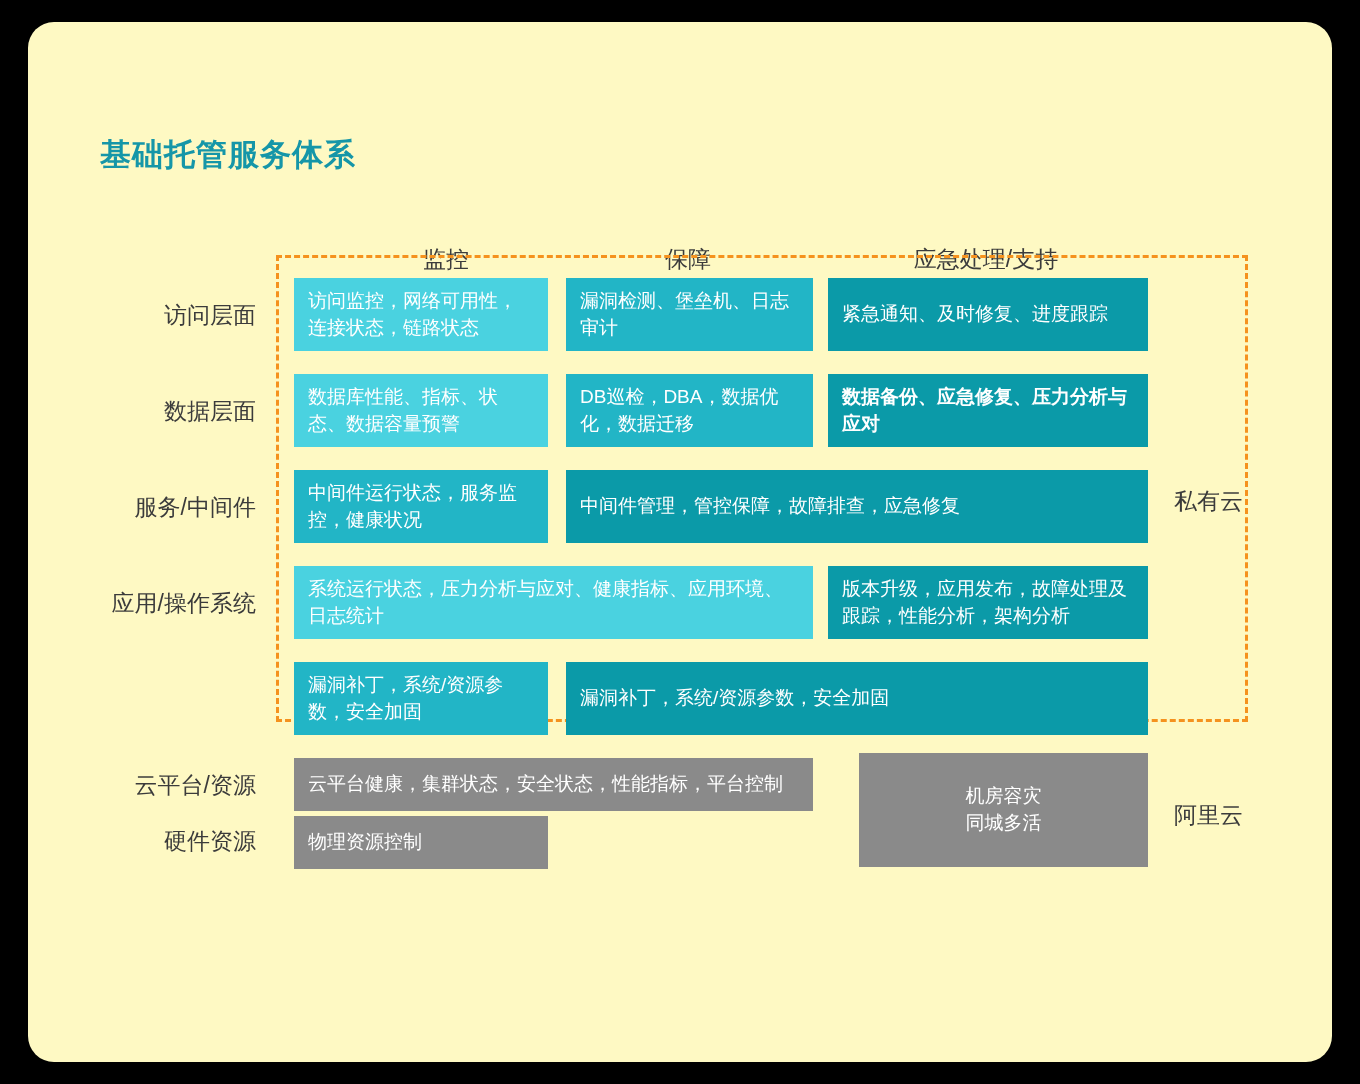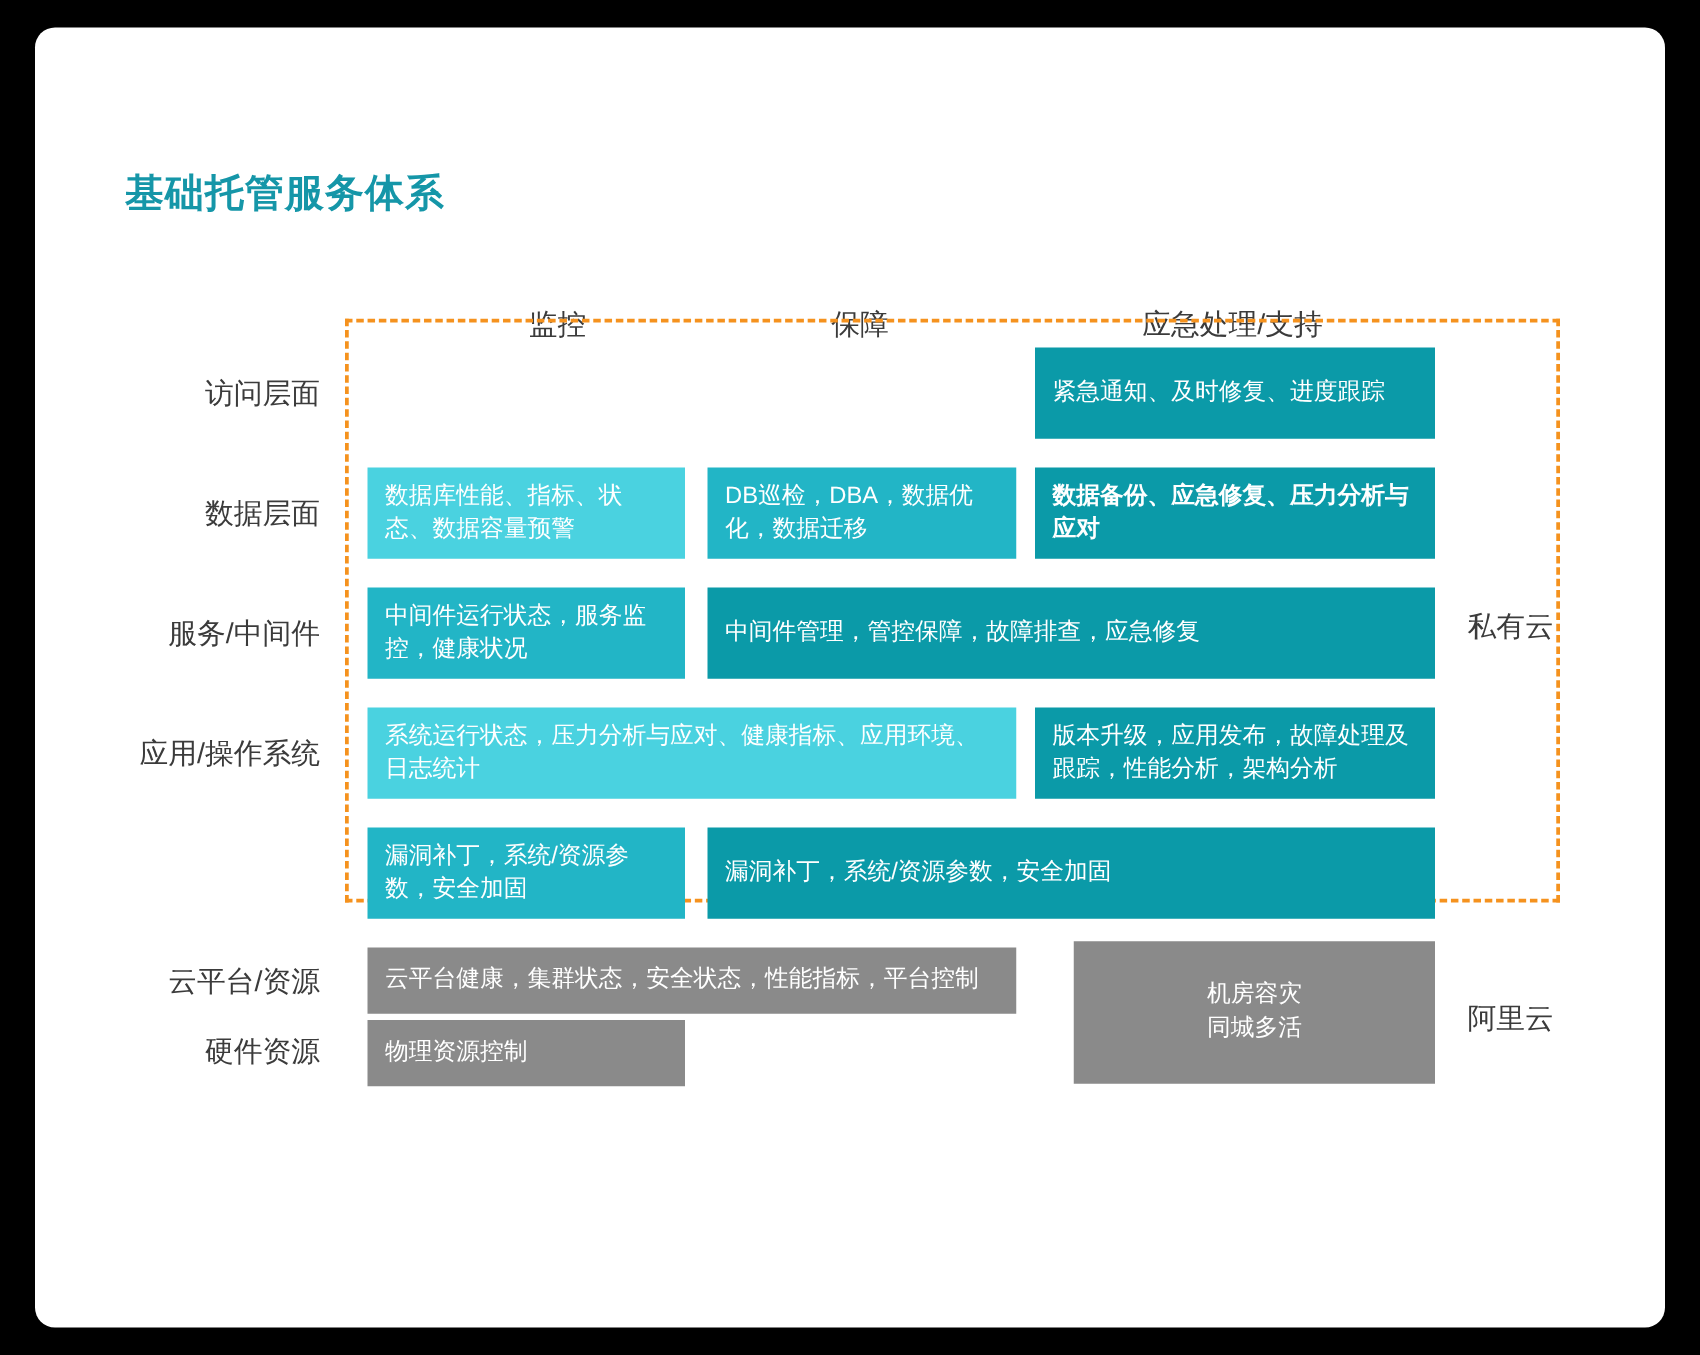--- a/index.html
+++ b/index.html
@@ -5,22 +5,22 @@
   html,body{margin:0;padding:0;}
   body{
     width:1360px;height:1084px;
     background:#000;
     font-family:"Liberation Sans","DejaVu Sans",sans-serif;
     overflow:hidden;
   }
   #card{
     position:absolute;left:28px;top:22px;
     width:1304px;height:1040px;
-    background:#ffffff;
-    border-radius:16px;
+    background:#fef9c3;
+    border-radius:26px;
   }
   #title{
     position:absolute;left:72px;top:112px;
     font-size:31px;font-weight:bold;
     color:#1596a8;letter-spacing:1px;
     white-space:nowrap;
   }
 
   
   .colhead{
@@ -90,20 +90,22 @@
   <div class="rowlabel" style="left:60px;top:293px;width:168px;">访问层面</div>
   <div class="rowlabel" style="left:60px;top:389px;width:168px;">数据层面</div>
   <div class="rowlabel" style="left:60px;top:485px;width:168px;">服务/中间件</div>
   <div class="rowlabel" style="left:40px;top:581px;width:188px;">应用/操作系统</div>
   <div class="rowlabel" style="left:60px;top:763px;width:168px;">云平台/资源</div>
   <div class="rowlabel" style="left:60px;top:819px;width:168px;">硬件资源</div>
 
   <div class="sidelabel" style="left:1146px;top:479px;">私有云</div>
   <div class="sidelabel" style="left:1146px;top:793px;">阿里云</div>
 
+  <div class="cell c-light" style="left:266px;top:256px;width:254px;height:73px;">访问监控，网络可用性，连接状态，链路状态</div>
+  <div class="cell c-mid" style="left:538px;top:256px;width:247px;height:73px;">漏洞检测、堡垒机、日志审计</div>
   <div class="cell c-dark" style="left:800px;top:256px;width:320px;height:73px;">紧急通知、及时修复、进度跟踪</div>
 
   <div class="cell c-light" style="left:266px;top:352px;width:254px;height:73px;font-family:Liberation Serif, serif;">数据库性能、指标、状态、数据容量预警</div>
   <div class="cell c-mid" style="left:538px;top:352px;width:247px;height:73px;">DB巡检，DBA，数据优化，数据迁移</div>
   <div class="cell c-dark" style="left:800px;top:352px;width:320px;height:73px;font-weight:bold;">数据备份、应急修复、压力分析与应对</div>
 
   <div class="cell c-mid" style="left:266px;top:448px;width:254px;height:73px;">中间件运行状态，服务监控，健康状况</div>
   <div class="cell c-dark" style="left:538px;top:448px;width:582px;height:73px;">中间件管理，管控保障，故障排查，应急修复</div>
 
   <div class="cell c-light" style="left:266px;top:544px;width:519px;height:73px;">系统运行状态，压力分析与应对、健康指标、应用环境、日志统计</div>

